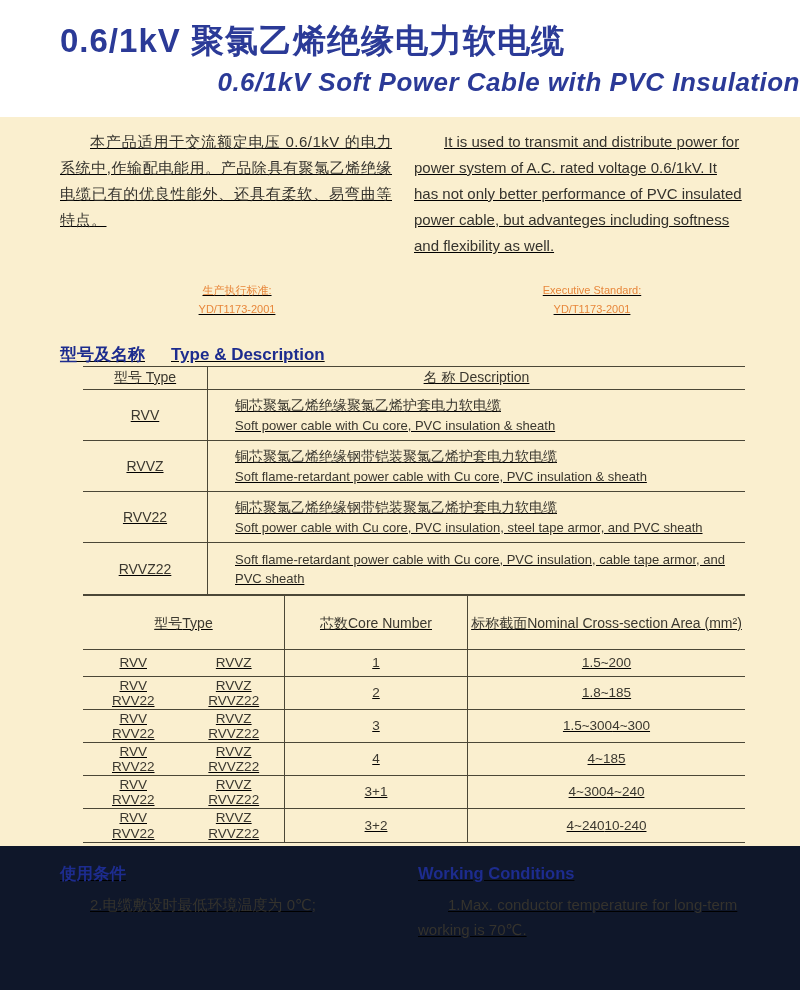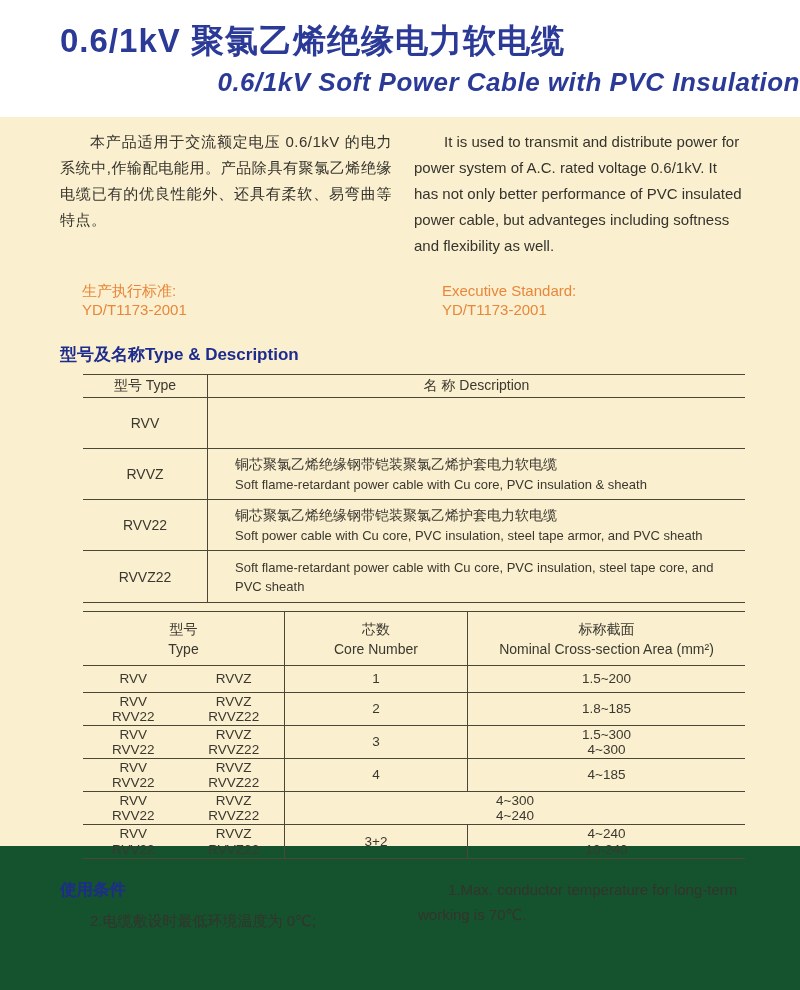--- a/index.html
+++ b/index.html
@@ -1,60 +1,60 @@
 <!DOCTYPE html>
 <html><head>
 <meta charset="utf-8">
 <style>
   * { margin: 0; padding: 0; box-sizing: border-box; }
   html, body { background: #ffffff; }
   body { font-family: "Liberation Sans", "DejaVu Sans", sans-serif; }
-  .page { width: 800px; height: 990px; overflow: hidden; background: #14532d; }
+  .page { width: 800px; height: 990px; overflow: hidden; background: #0f172a; }
 
   
   .header { height: 117px; background: #ffffff; padding: 22px 0 0 60px; }
   .title-cn { color: #2b3a97; font-size: 33px; font-weight: bold; letter-spacing: 1px; line-height: 1.15; }
   .title-en { color: #2b3a97; font-size: 26px; font-weight: bold; font-style: italic; margin-top: 7px; letter-spacing: 0.5px; text-align: right; }
 
   
-  .cream { height: 729px; background: #faefcf; padding: 12px 58px 0 60px; }
+  .cream { height: 729px; background: #faefcf; padding: 12px 58px 0 60px; text-decoration: underline; }
 
   .intro-row { display: flex; gap: 22px; }
   .intro-col { line-height: 26px; font-size: 15px; color: #35332d; }
   .intro-cn { width: 332px; text-align: justify; text-indent: 2em; letter-spacing: 0.5px; }
   .intro-en { flex: 1; text-indent: 2em; }
 
   .standards-row { display: flex; margin-top: 22px; }
-  .standards-block { font-size: 15px; line-height: 19px; color: #e8873b; }
+  .standards-block { font-size: 11px; line-height: 19px; color: #e8873b; text-align: center; }
   .standards-cn { width: 332px; margin-right: 22px; padding-left: 22px; }
   .standards-en { flex: 1; padding-left: 28px; }
 
   .section-heading { margin-top: 24px; color: #1d2c8e; font-weight: bold; font-size: 17px; }
-  .section-heading .en-part { }
-
-  
-  .tbl { margin-left: 23px; width: 662px; border-top: 1.5px solid #4b4737; border-bottom: 1.5px solid #4b4737; margin-top: 8px; color: #3b382f; }
+  .section-heading .en-part { margin-left: 26px; }
+
+  
+  .tbl { margin-left: 23px; width: 662px; border-top: 1.5px solid #4b4737; border-bottom: 1.5px solid #4b4737; margin-top: 0; color: #3b382f; }
   .tbl-row { display: flex; border-bottom: 1.5px solid #4b4737; }
   .tbl-row:last-child { border-bottom: none; }
 
   
   .t1-col-type { width: 125px; border-right: 1.5px solid #4b4737; display: flex; align-items: center; justify-content: center; font-size: 14px; }
   .t1-col-desc { flex: 1; padding: 6px 8px 6px 27px; display: flex; flex-direction: column; justify-content: center; }
   .t1-header { height: 23px; }
   .t1-header .t1-col-desc { padding: 0; align-items: center; justify-content: center; font-size: 14px; }
   .t1-header .t1-col-type { font-size: 14px; }
   .t1-body-row { height: 51px; }
   .t1-desc-cn { font-size: 14px; line-height: 21px; }
   .t1-desc-en { font-size: 13px; line-height: 19px; }
 
   
   .t2-col1 { width: 202px; border-right: 1.5px solid #4b4737; }
   .t2-col2 { width: 183px; border-right: 1.5px solid #4b4737; }
   .t2-col3 { flex: 1; }
-  .t2-cell { display: flex; flex-direction: column; align-items: center; justify-content: center; font-size: 13.5px; line-height: 17px; }
+  .t2-cell { display: flex; flex-direction: row; align-items: center; justify-content: center; font-size: 13.5px; line-height: 17px; }
   .t2-header { height: 54px; }
   .t2-header .t2-cell { line-height: 20px; font-size: 14px; }
   .t2-row-single { height: 27px; }
   .t2-row-double { height: 33px; }
   .t2-types { display: flex; width: 100%; height: 100%; flex-direction: column; justify-content: center; }
   .t2-type-line { display: flex; width: 100%; line-height: 15.5px; }
   .t2-type-line span { width: 50%; text-align: center; }
   .t2-area-line { line-height: 15.5px; }
 
   
@@ -97,39 +97,43 @@
       <span>型号及名称</span><span class="en-part">Type &amp; Description</span>
     </div>
 
     <div class="tbl">
       <div class="tbl-row t1-header">
         <div class="t1-col-type">型号  Type</div>
         <div class="t1-col-desc">名    称  Description</div>
       </div>
       <div class="tbl-row t1-body-row">
         <div class="t1-col-type">RVV</div>
+        <div class="t1-col-desc">
+          <div class="t1-desc-cn">铜芯聚氯乙烯绝缘聚氯乙烯护套电力软电缆</div>
+          <div class="t1-desc-en">Soft power cable with Cu core, PVC insulation &amp; sheath</div>
+        </div>
       </div>
       <div class="tbl-row t1-body-row">
         <div class="t1-col-type">RVVZ</div>
         <div class="t1-col-desc">
           <div class="t1-desc-cn">铜芯聚氯乙烯绝缘钢带铠装聚氯乙烯护套电力软电缆</div>
           <div class="t1-desc-en">Soft flame-retardant power cable with Cu core, PVC insulation &amp; sheath</div>
         </div>
       </div>
       <div class="tbl-row t1-body-row">
         <div class="t1-col-type">RVV22</div>
         <div class="t1-col-desc">
           <div class="t1-desc-cn">铜芯聚氯乙烯绝缘钢带铠装聚氯乙烯护套电力软电缆</div>
           <div class="t1-desc-en">Soft power cable with Cu core, PVC insulation, steel tape armor, and PVC sheath</div>
         </div>
       </div>
       <div class="tbl-row t1-body-row">
         <div class="t1-col-type">RVVZ22</div>
         <div class="t1-col-desc">
-          <div class="t1-desc-en">Soft flame-retardant power cable with Cu core, PVC insulation, steel tape core, and PVC sheath</div>
+          <div class="t1-desc-en">Soft flame-retardant power cable with Cu core, PVC insulation, cable tape armor, and PVC sheath</div>
         </div>
       </div>
     </div>
 
 
     <div class="tbl">
       <div class="tbl-row t2-header">
         <div class="t2-col1 t2-cell">
           <div>型号</div>
           <div>Type</div>
@@ -231,20 +235,23 @@
             <div class="t2-type-line">
                 <span>RVV</span>
                 <span>RVVZ</span>
               </div>
             <div class="t2-type-line">
                 <span>RVV22</span>
                 <span>RVVZ22</span>
               </div>
           </div>
         </div>
+        <div class="t2-col2 t2-cell">
+            <div class="t2-area-line">3+1</div>
+          </div>
         <div class="t2-col3 t2-cell">
           <div class="t2-area-line">4~300</div>
           <div class="t2-area-line">4~240</div>
         </div>
       </div>
 
       <div class="tbl-row t2-row-double">
         <div class="t2-col1 t2-cell">
           <div class="t2-types">
             <div class="t2-type-line">
@@ -267,19 +274,20 @@
       </div>
     </div>
 
     <div class="cond-row">
       <div class="cond-col cond-cn">
         <div class="cond-heading">使用条件</div>
         <p>2.电缆敷设时最低环境温度为 0℃;</p>
 
       </div>
       <div class="cond-col cond-en">
+        <div class="cond-heading">Working Conditions</div>
         <p>1.Max. conductor temperature for long-term working is 70℃.</p>
 
       </div>
     </div>
 
   </div>
 </div>
 
 </body></html>

